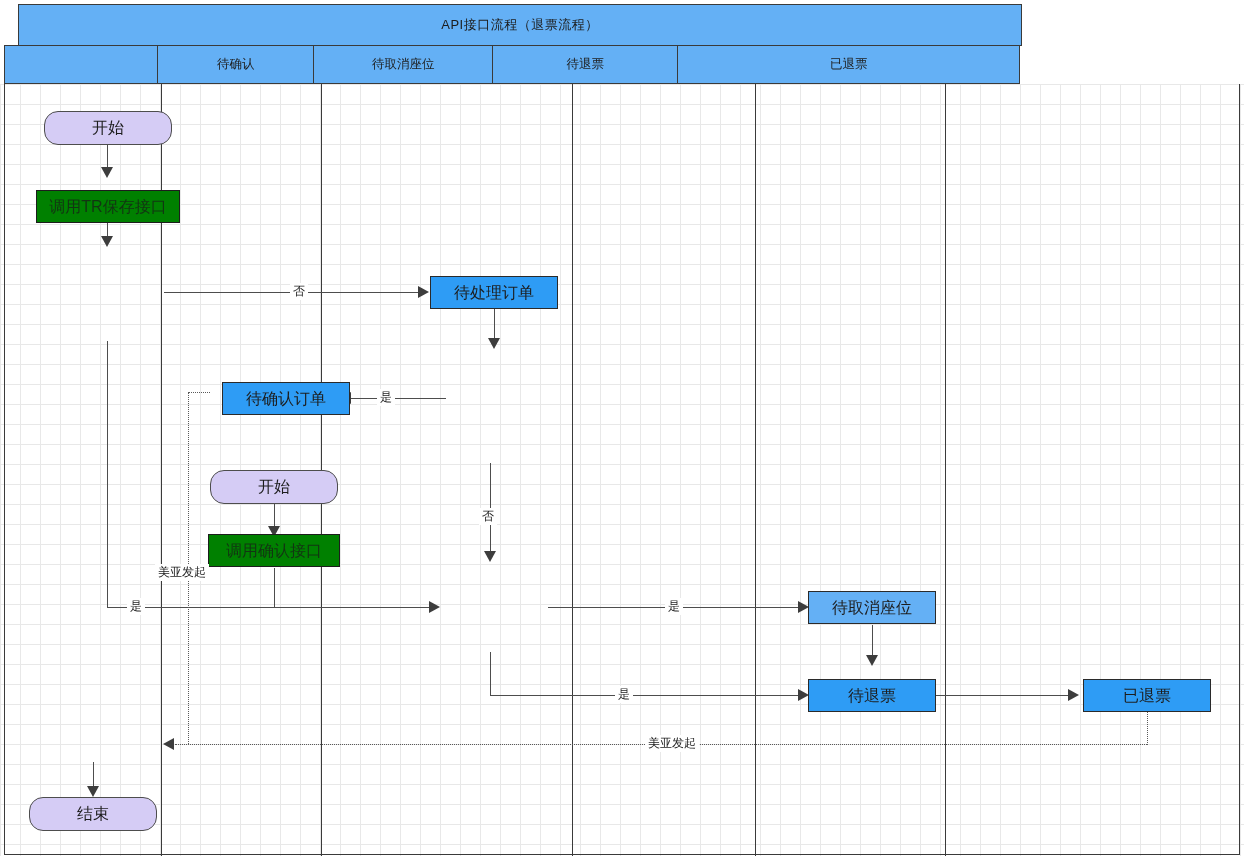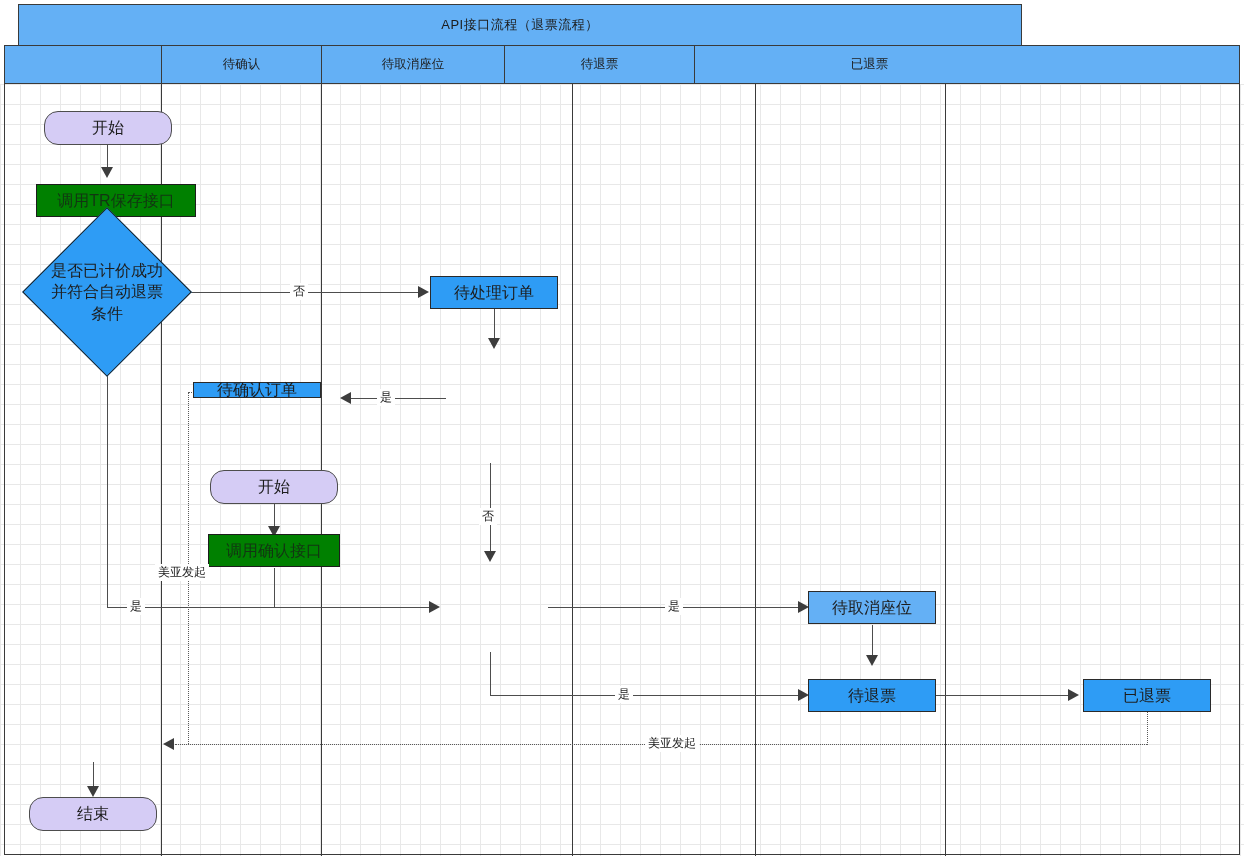--- a/index.html
+++ b/index.html
@@ -21,21 +21,21 @@
     background-position:0 0,0 0,0 0,0 0;
   }
   
   #title-band{
     position:absolute;left:4px;top:4px;width:1004px;height:42px;
     background:#64b0f5;border:1px solid #3a3a3a;box-sizing:border-box;
     display:flex;align-items:center;justify-content:center;
     font-size:13px;color:#1d1d1d;letter-spacing:.5px;margin-left:14px;
   }
   #lane-band{
-    position:absolute;left:4px;top:45px;width:1236px;height:39px;
+    position:absolute;left:4px;top:45px;width:1016px;height:39px;
     background:#64b0f5;border:1px solid #3a3a3a;box-sizing:border-box;
     display:flex;
   }
   .lane-head{
     height:100%;box-sizing:border-box;border-right:1px solid #3a3a3a;
     display:flex;align-items:center;justify-content:center;
     font-size:12.5px;color:#1d1d1d;
   }
   .lane-head:last-child{border-right:none;}
   
@@ -149,31 +149,27 @@
 
   <div class="dot-h" style="left:188px;top:392px;width:22px"></div>
   <div class="dot-v" style="left:188px;top:392px;height:352px"></div>
   <div class="elabel" style="left:155px;top:564px">美亚发起</div>
 
   <div class="ln lnv" style="left:93px;top:762px;height:30px"></div>
   <div class="arrow ar-down" style="left:87px;top:786px"></div>
 
   <div class="node n-term" style="left:44px;top:111px;width:128px;height:34px">开始</div>
 
-  <div class="node n-proc" style="left:36px;top:184px;width:160px;height:33px">调用TR保存接口</div>
+  <div class="node n-proc" style="left:36px;top:190px;width:144px;height:33px">调用TR保存接口</div>
 
-  <div class="node n-diamond" style="left:47px;top:232px;width:120px;height:120px">
-    <div class="dia-shape"></div>
-    <div class="dia-text">是否已计价成功并符合自动退票条件</div>
-  </div>
 
   <div class="node n-box" style="left:430px;top:276px;width:128px;height:33px">待处理订单</div>
 
 
-  <div class="node n-box" style="left:193px;top:382px;width:128px;height:16px">待确认订单</div>
+  <div class="node n-box" style="left:222px;top:382px;width:128px;height:33px">待确认订单</div>
 
   <div class="node n-term" style="left:210px;top:470px;width:128px;height:34px">开始</div>
 
   <div class="node n-proc" style="left:208px;top:534px;width:132px;height:33px">调用确认接口</div>
 
 
   <div class="node n-box-light" style="left:808px;top:591px;width:128px;height:33px">待取消座位</div>
 
   <div class="node n-box" style="left:808px;top:679px;width:128px;height:33px">待退票</div>
 

